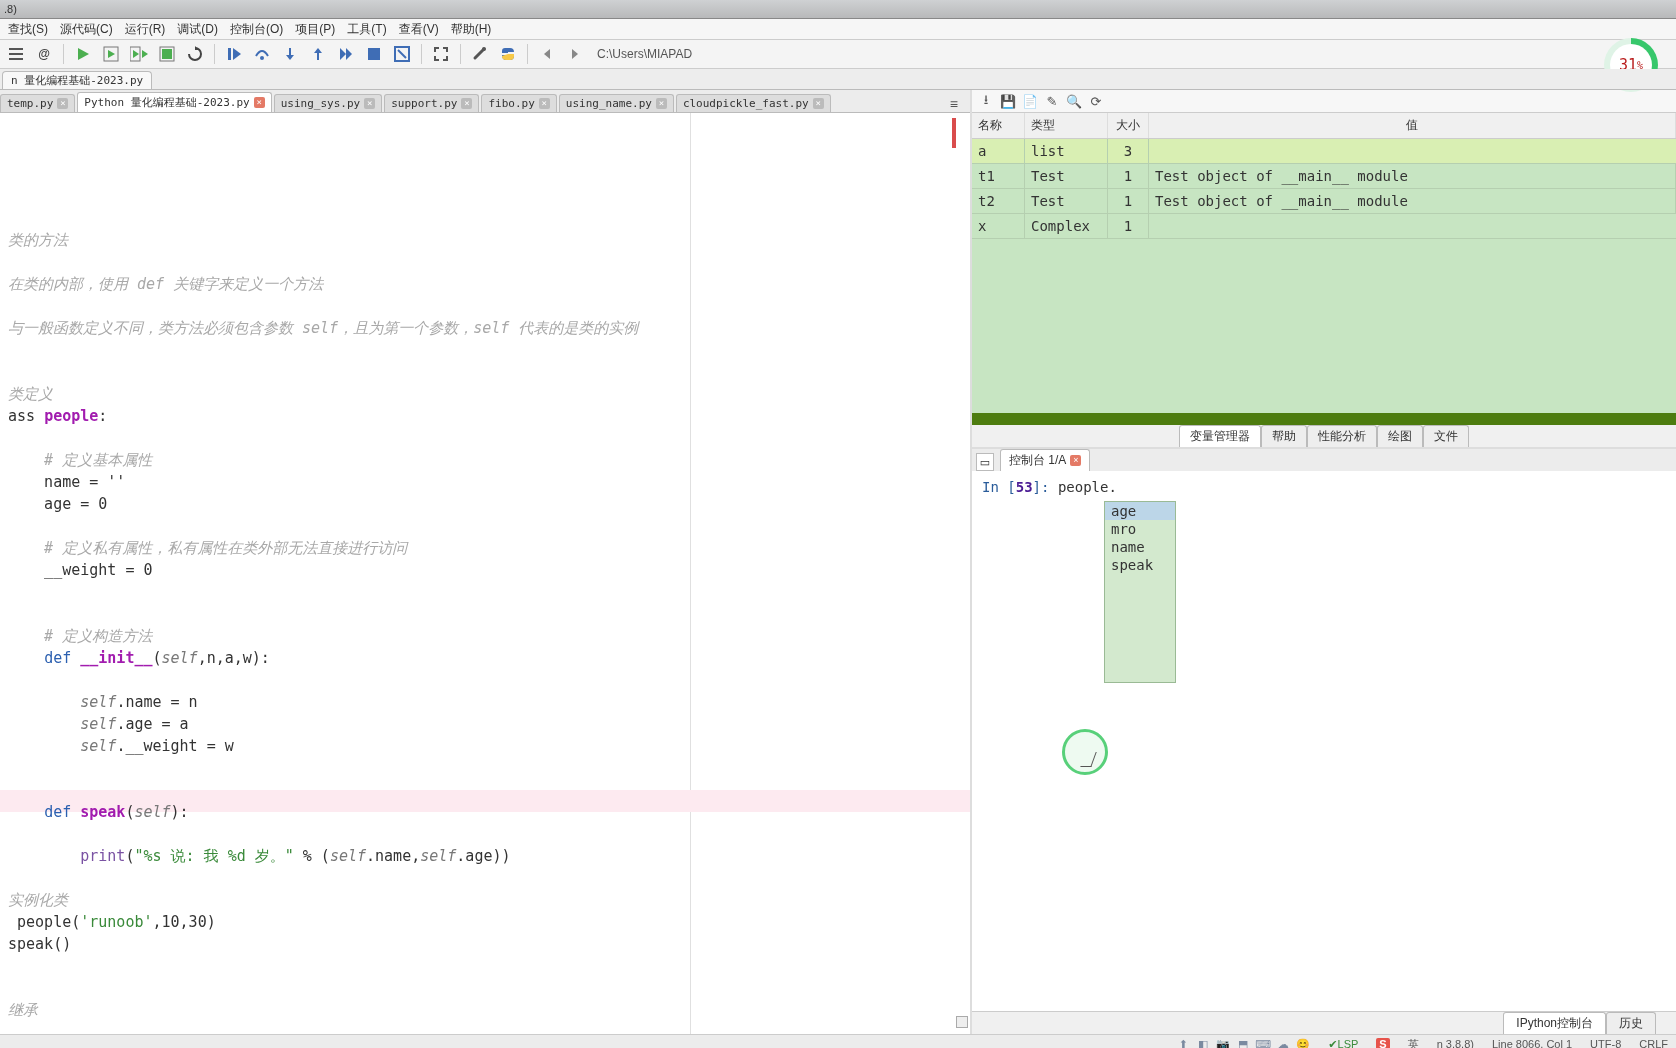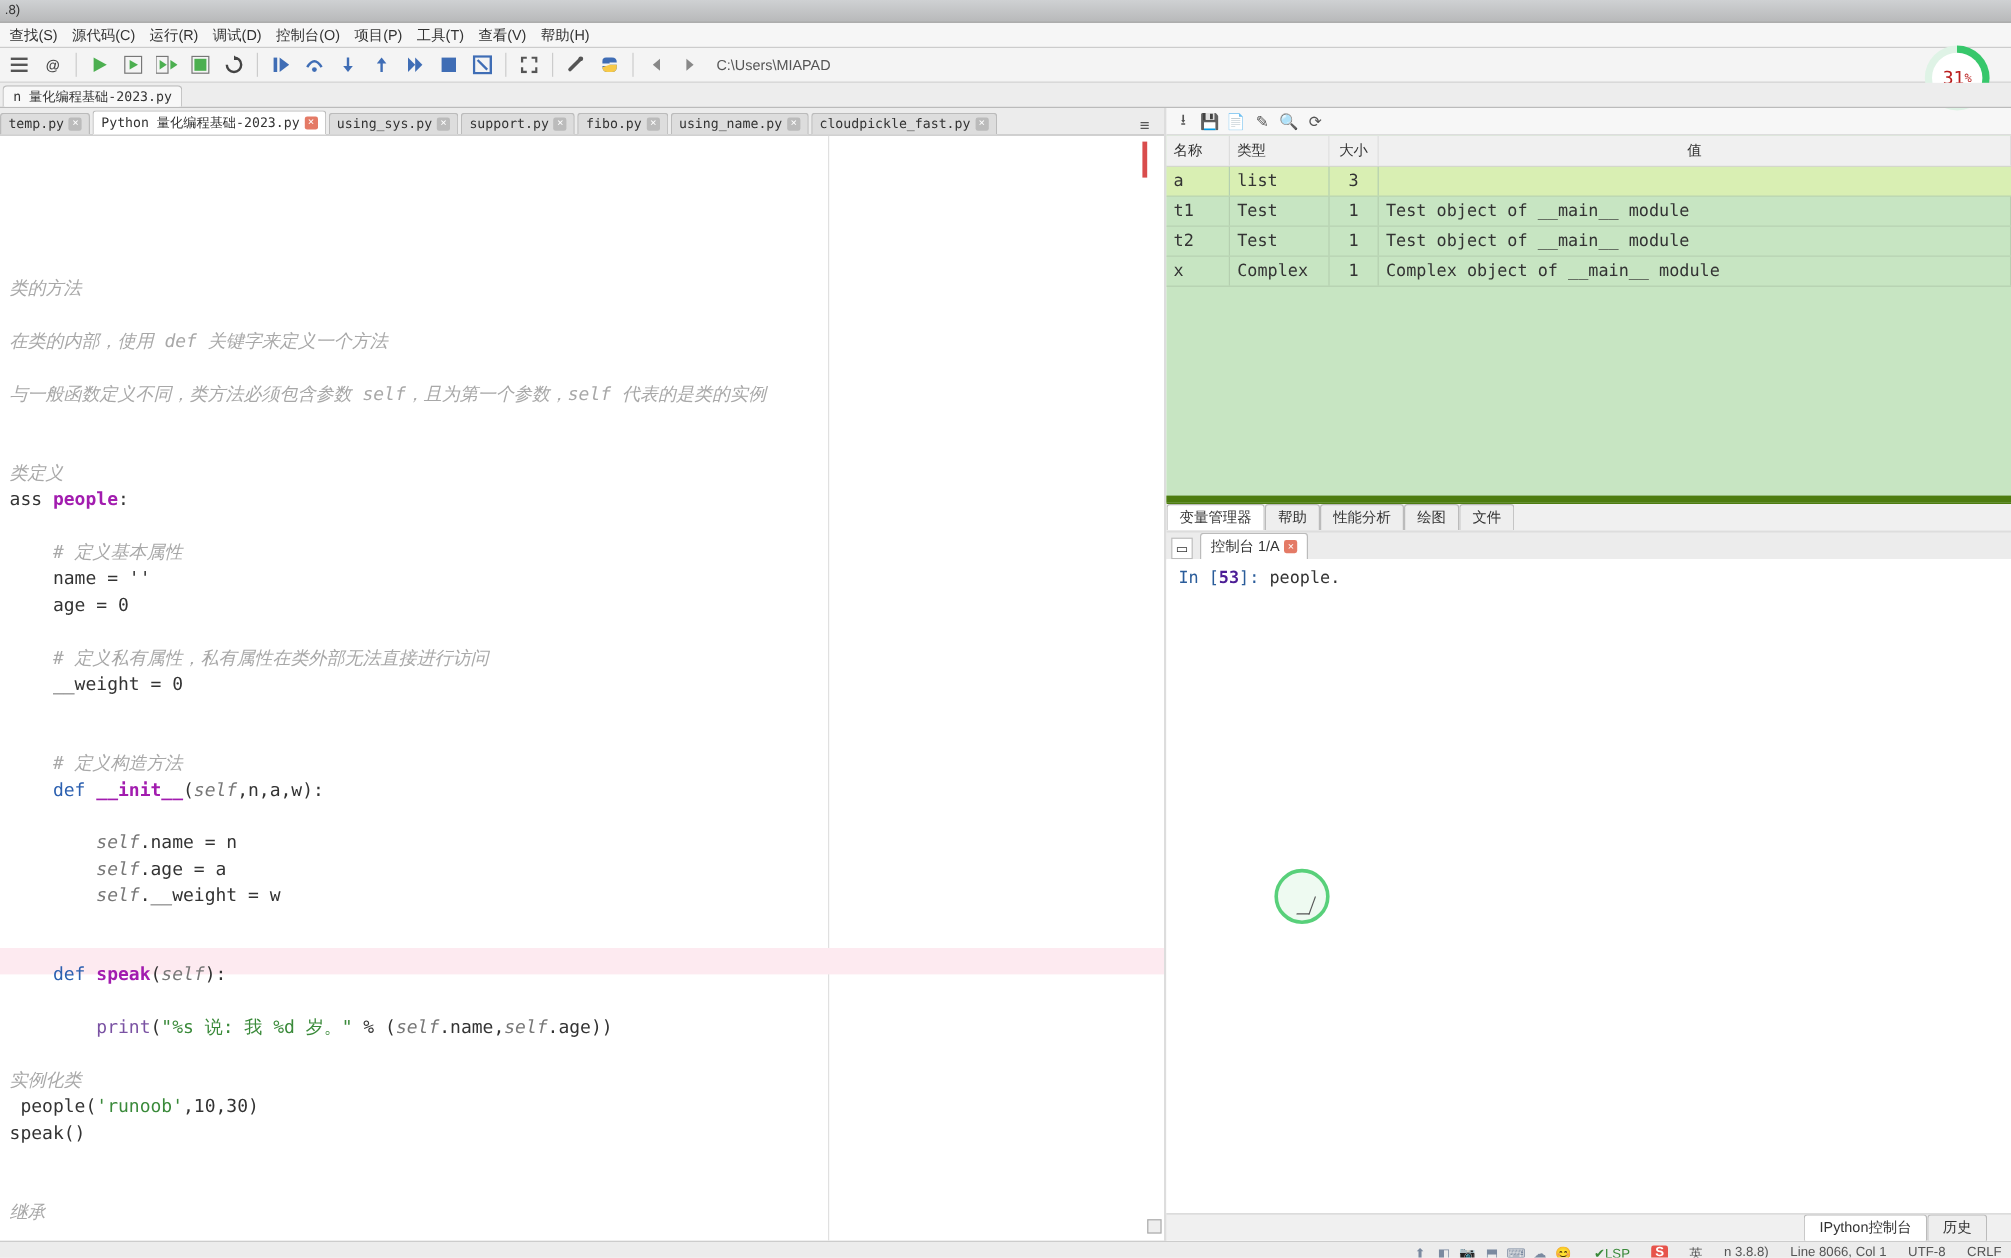--- a/index.html
+++ b/index.html
@@ -257,23 +257,23 @@
   .ve-head .ve-cell { border-right:1px solid #ddd; background:#f0f0f0; }
   .col-name { width:40px; }
   .col-type { width:70px; }
   .col-size { width:28px; text-align:center; }
   .col-val  { flex:1; }
   .ve-row.highlight { background:#d9efb3; }
   .ve-row { background:#c7e5c2; border-bottom:1px solid #b5cfb0; }
   .ve-tabs-bottom {
     height:22px;
     background:#f0f0f0;
-    border-top:1px solid #4d7c0f;
-    display:flex;
-    justify-content:flex-start;
+    border-top:6px solid #4d7c0f;
+    display:flex;
+    justify-content:center;
     align-items:flex-end;
     gap:0;
   }
   .ve-tabs-bottom .vt {
     border:1px solid #bbb;
     border-bottom:none;
     background:#eee;
     font-size:12px;
     padding:2px 10px;
     border-top-left-radius:3px;
@@ -660,21 +660,20 @@
       <div class="ve-row">
         <div class="ve-cell col-name">t2</div>
         <div class="ve-cell col-type">Test</div>
         <div class="ve-cell col-size">1</div>
         <div class="ve-cell col-val">Test object of __main__ module</div>
       </div>
       <div class="ve-row">
         <div class="ve-cell col-name">x</div>
         <div class="ve-cell col-type">Complex</div>
         <div class="ve-cell col-size">1</div>
-        <div class="ve-cell col-val">Complex object of __main__ module</div>
       </div>
     </div>
 
     <div class="ve-tabs-bottom">
       <div class="vt active">变量管理器</div>
       <div class="vt">帮助</div>
       <div class="vt">性能分析</div>
       <div class="vt">绘图</div>
       <div class="vt">文件</div>
     </div>
@@ -683,20 +682,26 @@
       <div class="console-tabs">
         <div class="newbtn">▭</div>
         <div class="ct">
           <span>控制台 1/A</span>
           <span class="close">×</span>
         </div>
       </div>
       <div class="console-body">
         <span style="color:#2a5c9a">In [</span><span class="prompt-n">53</span><span style="color:#2a5c9a">]: </span><span>people.</span>
 
+        <div class="autocomplete">
+          <div class="opt sel">age</div>
+          <div class="opt">mro</div>
+          <div class="opt">name</div>
+          <div class="opt">speak</div>
+        </div>
 
         <div class="ring-cursor"></div>
       </div>
       <div class="console-bottom-tabs">
         <div class="vt active">IPython控制台</div>
         <div class="vt">历史</div>
       </div>
     </div>
   </div>
 </div>

